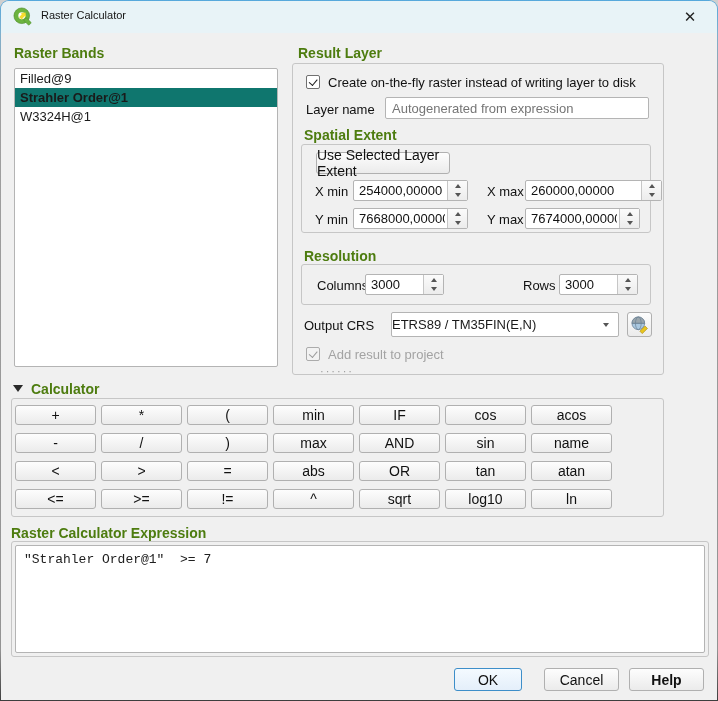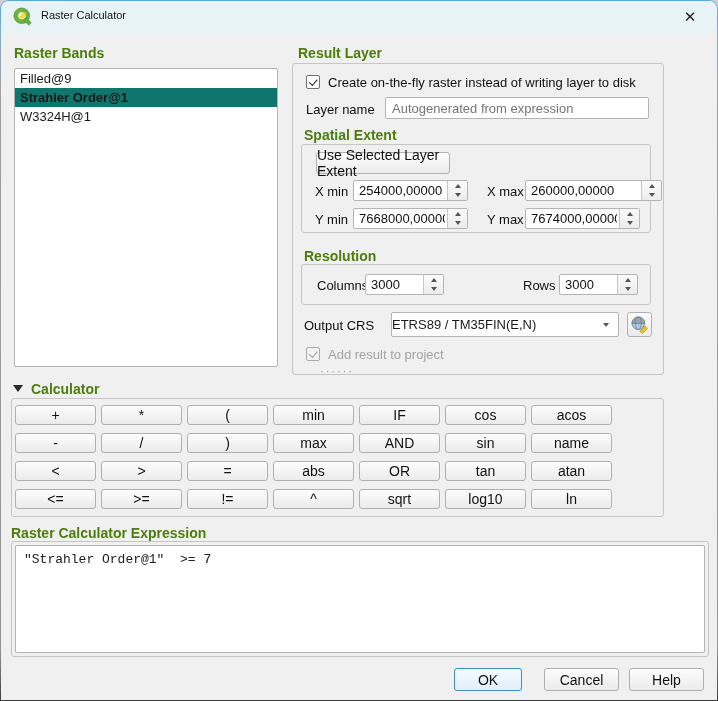--- a/index.html
+++ b/index.html
@@ -226,16 +226,16 @@
     <div class="btn">log10</div>
     <div class="btn">ln</div>
   </div>
 
   <div class="gb-title" style="left:10px;top:524px;">Raster Calculator Expression</div>
   <div class="groupbox" style="left:10px;top:540px;width:698px;height:116px;"></div>
   <textarea class="expr-area" spellcheck="false" style="">"Strahler Order@1"  &gt;= 7</textarea>
 
   <div class="btn footer-btn default" style="left:453px;width:68px;">OK</div>
   <div class="btn footer-btn" style="left:543px;width:75px;">Cancel</div>
-  <div class="btn footer-btn" style="left:628px;width:75px;">Help</div>
+  <div class="btn footer-btn" style="left:628px;width:75px;font-weight:bold;">Help</div>
 
 </div>
 </div>
 
 </body></html>

